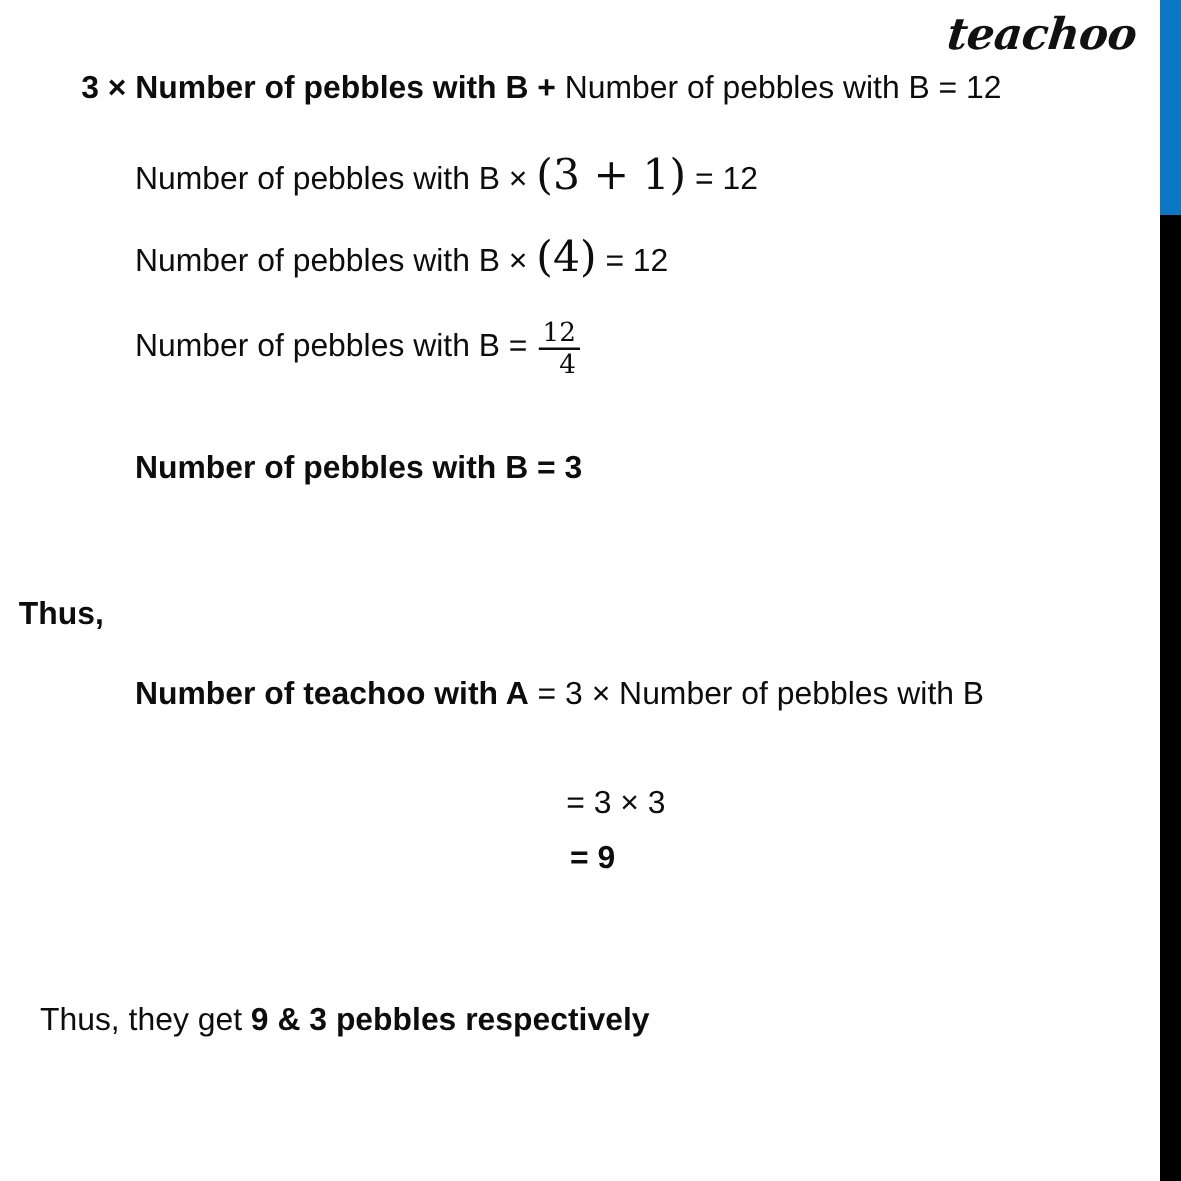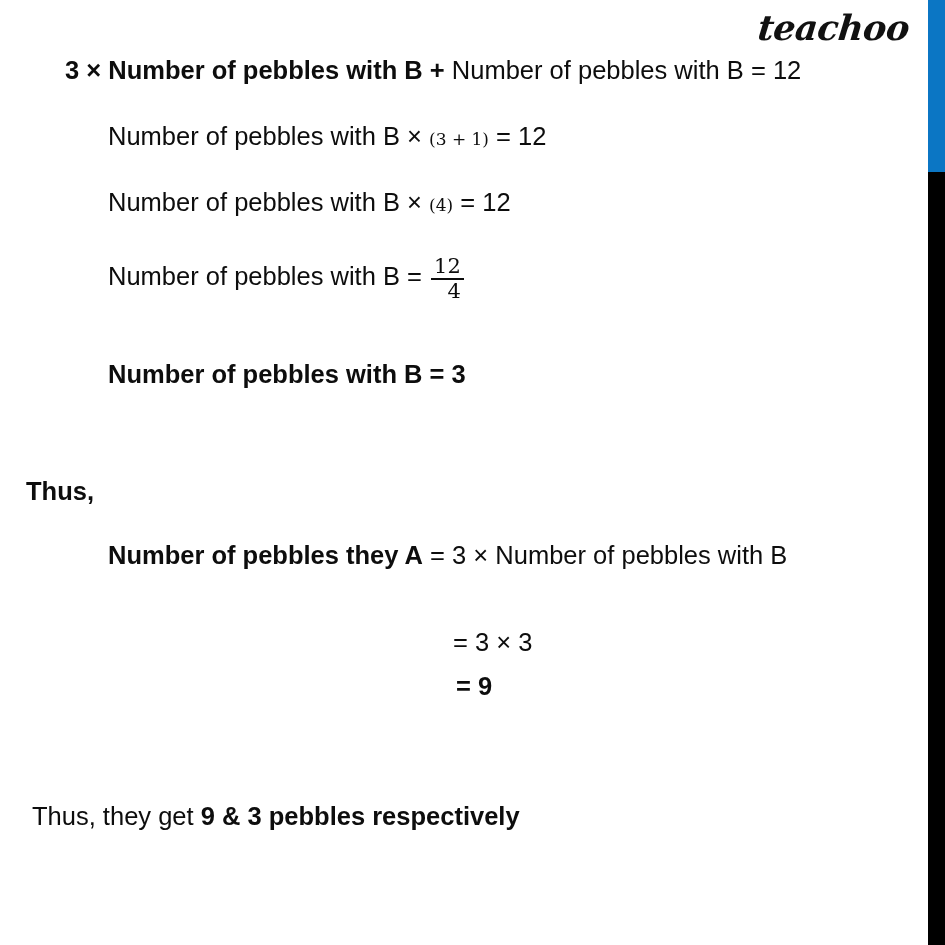--- a/index.html
+++ b/index.html
@@ -61,21 +61,21 @@
     position: absolute;
     white-space: nowrap;
     font-size: 25.5px;
     line-height: 1.1;
     color: #0d0d0d;
   }
   .b { font-weight: 700; }
   .r { font-weight: 400; }
   .mathfont {
     font-family: "DejaVu Serif", serif;
-    font-size: 17px;
+    font-size: 34px;
   }
   
   .frac {
     display: inline-block;
     vertical-align: -0.52em;
     text-align: right;
     font-family: "DejaVu Serif", serif;
     line-height: 1.0;
     margin-left: 2px;
   }
@@ -94,21 +94,21 @@
     display: block;
     font-size: 21px;
     padding: 1px 3px 0 3px;
   }
   
   #line-1   { left: 65px;  top: 56px; }
   #line-2   { left: 108px; top: 122px; }
   #line-3   { left: 108px; top: 188px; }
   #line-4   { left: 108px; top: 256px; }
   #line-5   { left: 108px; top: 360px; }
-  #line-thus{ left: 26px;  top: 477px; }
+  #line-thus{ left: 15px;  top: 477px; }
   #line-6   { left: 108px; top: 541px; }
   #line-7   { left: 453px; top: 628px; }
   #line-8   { left: 456px; top: 672px; }
   #line-9   { left: 32px;  top: 802px; text-align: right; }
 </style>
 </head>
 <body>
 
 <div id="page">
 
@@ -124,21 +124,21 @@
     <div class="line r" id="line-2"><span>Number of pebbles with B × </span><span class="mathfont">(3 + 1)</span><span> = 12</span></div>
 
     <div class="line r" id="line-3"><span>Number of pebbles with B × </span><span class="mathfont">(4)</span><span> = 12</span></div>
 
     <div class="line r" id="line-4"><span>Number of pebbles with B = </span><span class="frac"><span class="num">12</span><span class="bar"></span><span class="den">4</span></span></div>
 
     <div class="line b" id="line-5">Number of pebbles with B = 3</div>
 
     <div class="line b" id="line-thus">Thus,</div>
 
-    <div class="line" id="line-6"><span class="b">Number of pebbles they A</span><span class="r"> = 3 × Number of pebbles with B</span></div>
+    <div class="line" id="line-6"><span class="b">Number of teachoo with A</span><span class="r"> = 3 × Number of pebbles with B</span></div>
 
     <div class="line r" id="line-7">= 3 × 3</div>
 
     <div class="line b" id="line-8">= 9</div>
 
     <div class="line" id="line-9"><span class="r">Thus, they get </span><span class="b">9 &amp; 3 pebbles respectively</span></div>
 
   </div>
 </div>
 

